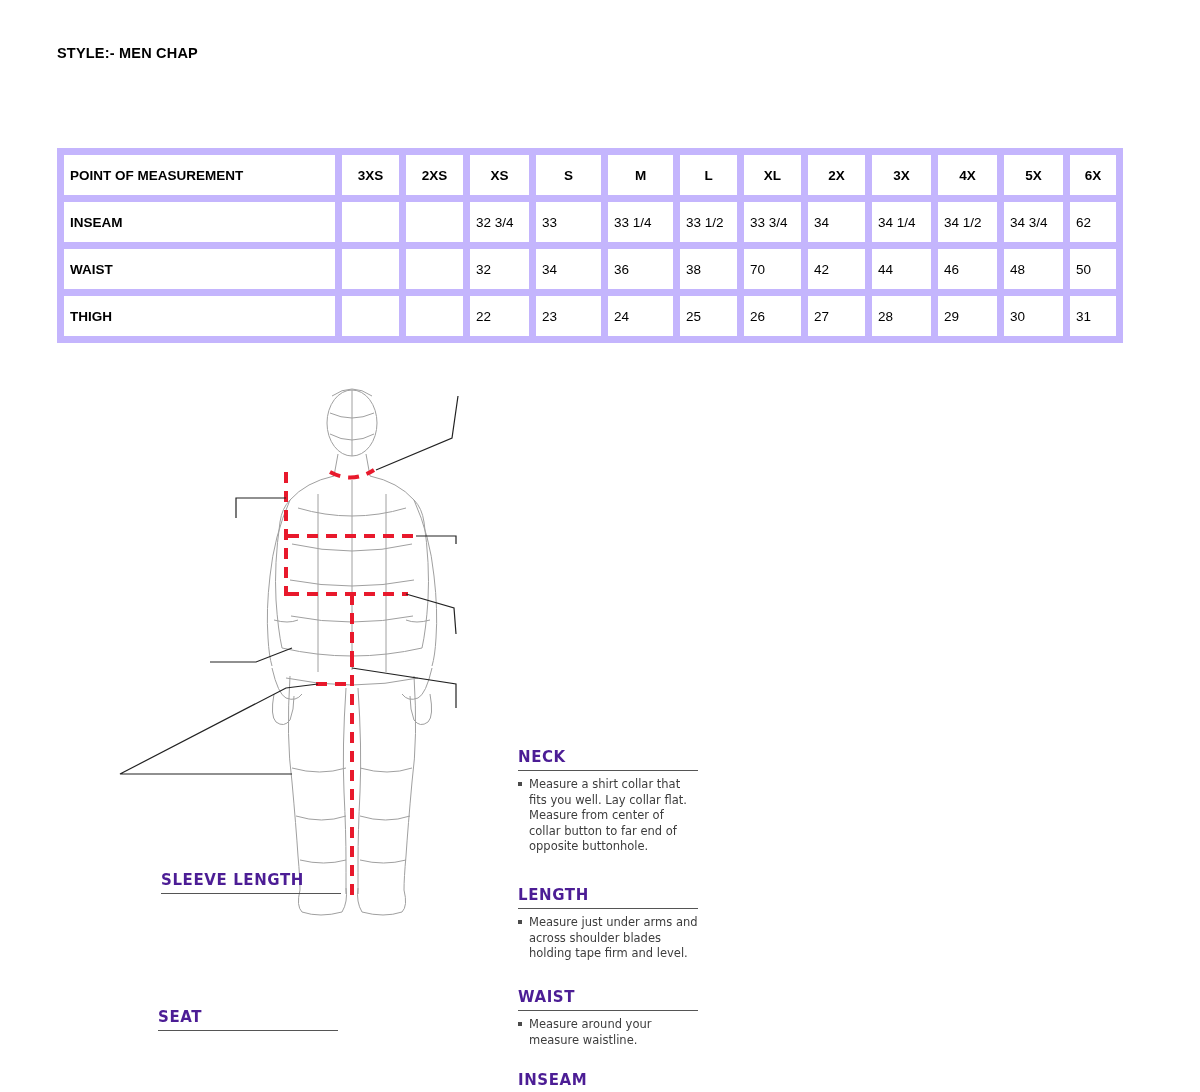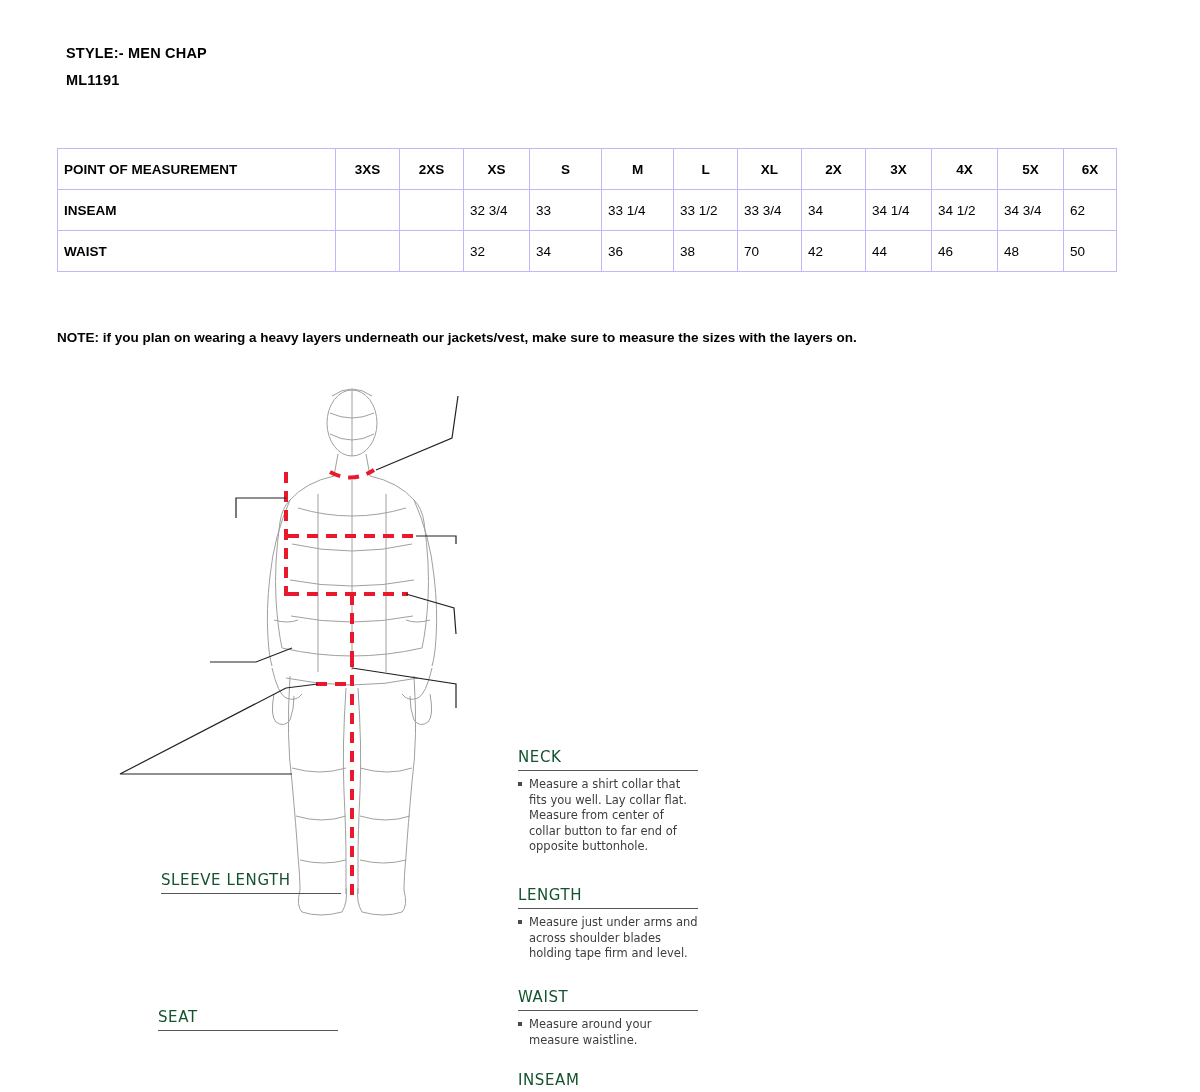--- a/index.html
+++ b/index.html
@@ -17,21 +17,21 @@
   }
 
   .page {
     position: absolute;
     inset: 0;
   }
 
   
   .header {
     position: absolute;
-    left: 66px;
+    left: 57px;
     top: 40px;
     width: 700px;
   }
   .header-line {
     font-size: 14.5px;
     font-weight: bold;
     letter-spacing: 0.2px;
     line-height: 27px;
     white-space: nowrap;
   }
@@ -43,21 +43,21 @@
     top: 148px;
     width: 1059px;
   }
   table.size-table {
     border-collapse: collapse;
     table-layout: fixed;
     width: 1059px;
     font-size: 13.5px;
   }
   table.size-table td, table.size-table th {
-    border: 1px solid #c4b5fd;
+    border: 7px solid #c4b5fd;
     height: 40px;
     padding: 0 6px;
     font-weight: bold;
     vertical-align: middle;
   }
   table.size-table th.pom-head,
   table.size-table td.pom-cell {
     text-align: left;
     width: 278px;
   }
@@ -105,23 +105,24 @@
   }
 
   .callout {
     position: absolute;
     font-family: "DejaVu Sans", sans-serif;
     color: #3a3a3a;
   }
   .callout .c-title {
     font-size: 15px;
     letter-spacing: 0.6px;
-    color: #14532d;
+    color: #4c1d95;
     margin-bottom: 4px;
     white-space: nowrap;
+    font-weight: bold;
   }
   .callout .c-rule {
     border-bottom: 1px solid #555;
     margin-bottom: 6px;
   }
   .callout .c-body {
     font-size: 11.5px;
     line-height: 15.5px;
     color: #3d3d3d;
     position: relative;
@@ -145,21 +146,20 @@
   #callout-sleeve  { left: 101px; top: 503px; width: 180px; }
   #callout-seat    { left: 98px; top: 640px; width: 180px; }
 </style>
 </head>
 <body>
 
 <div class="page">
 
   <div class="header">
     <div class="header-line">STYLE:- MEN CHAP</div>
-    <div class="header-line">ML1191</div>
   </div>
 
   <div class="size-table-wrap">
     <table class="size-table">
       <colgroup>
         <col style="width:278px">
         <col class="c-3xs">
           <col class="c-2xs">
           <col class="c-xs">
           <col class="c-s">
@@ -213,25 +213,39 @@
           <td class="val">34</td>
           <td class="val">36</td>
           <td class="val">38</td>
           <td class="val">70</td>
           <td class="val">42</td>
           <td class="val">44</td>
           <td class="val">46</td>
           <td class="val">48</td>
           <td class="val">50</td>
         </tr>
+        <tr>
+          <td class="pom-cell">THIGH</td>
+          <td class="val"></td>
+          <td class="val"></td>
+          <td class="val">22</td>
+          <td class="val">23</td>
+          <td class="val">24</td>
+          <td class="val">25</td>
+          <td class="val">26</td>
+          <td class="val">27</td>
+          <td class="val">28</td>
+          <td class="val">29</td>
+          <td class="val">30</td>
+          <td class="val">31</td>
+        </tr>
       </tbody>
     </table>
   </div>
 
-  <div class="note">NOTE: if you plan on wearing a heavy layers underneath our jackets/vest, make sure to measure the sizes with the layers on.</div>
 
   <div class="diagram">
 
     <svg width="640" height="560" viewBox="0 0 640 560">
       <g stroke="#a0a0a0" stroke-width="1" fill="none">
 
         <ellipse cx="292" cy="55" rx="25" ry="33"></ellipse>
         <path d="M272 28 q20 -14 40 0"></path>
         <path d="M270 45 q22 10 44 0"></path>
         <path d="M270 66 q22 12 44 0"></path>

